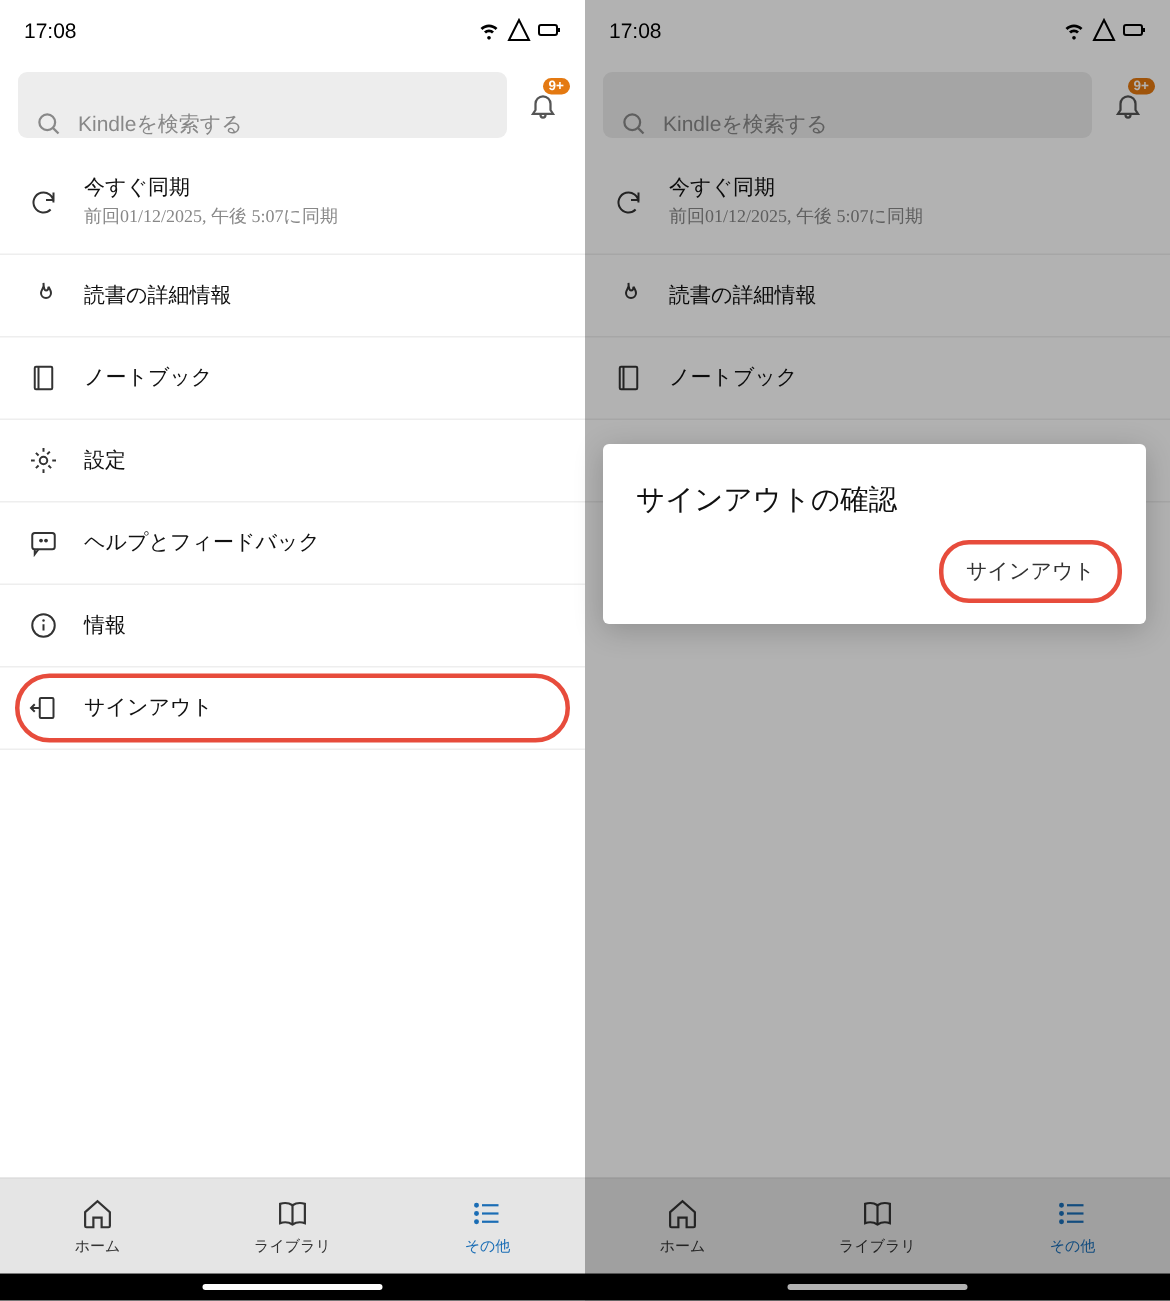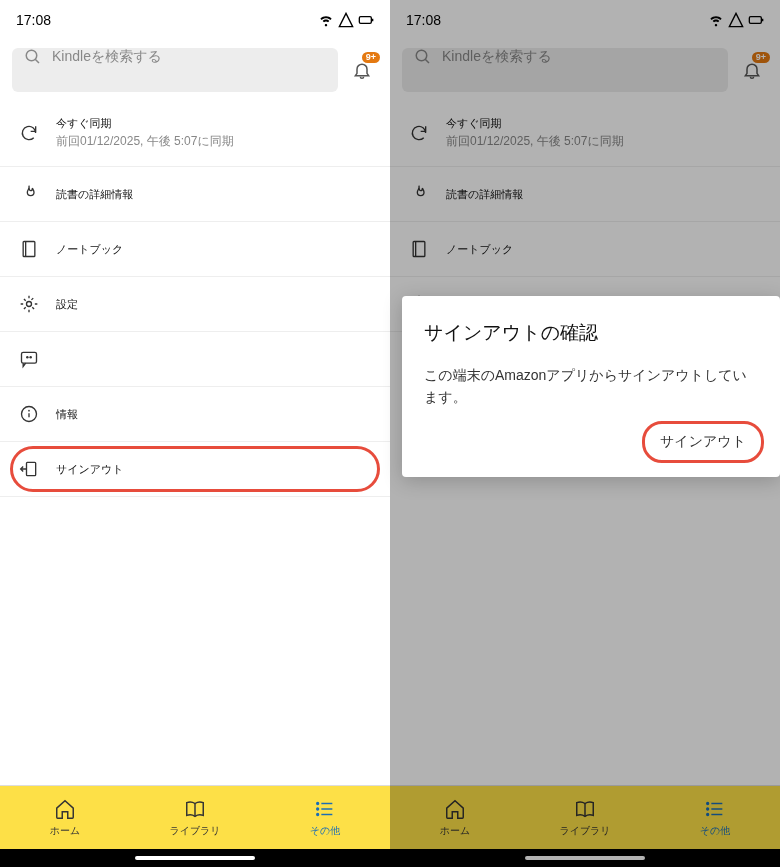--- a/index.html
+++ b/index.html
@@ -6,50 +6,50 @@
 body { font-family: -apple-system, BlinkMacSystemFont, "Segoe UI", sans-serif; background: #fff; }
 .container { display: flex; width: 780px; height: 867px; }
 .screen { width: 390px; height: 867px; position: relative; display: flex; flex-direction: column; background: #fff; }
 .screen.dimmed::before { content: ""; position: absolute; inset: 0; background: rgba(0,0,0,0.3); z-index: 5; pointer-events: none; }
 
 .status-bar { height: 40px; display: flex; align-items: center; justify-content: space-between; padding: 0 16px; font-size: 14px; font-weight: 500; color: #000; }
 .status-right { display: flex; align-items: center; gap: 4px; }
 .status-right svg { width: 16px; height: 16px; }
 
 .search-row { display: flex; align-items: center; padding: 8px 12px; gap: 8px; }
-.search-box { flex: 1; background: #ededed; border-radius: 6px; height: 44px; display: flex; align-items: flex-start; padding: 0 12px; gap: 10px; color: #888; font-size: 14px; }
+.search-box { flex: 1; background: #ededed; border-radius: 6px; height: 44px; display: flex; align-items: flex-end; padding: 0 12px; gap: 10px; color: #888; font-size: 14px; }
 .search-box svg { width: 18px; height: 18px; stroke: #888; }
 .bell-wrap { position: relative; width: 32px; height: 32px; display: flex; align-items: center; justify-content: center; }
 .bell-wrap svg { width: 20px; height: 20px; stroke: #555; }
 .badge { position: absolute; top: -2px; right: -2px; background: #e47911; color: #fff; font-size: 9px; font-weight: bold; border-radius: 8px; padding: 1px 4px; line-height: 1; }
 
 .menu { flex: 1; overflow: hidden; }
 .menu-item { display: flex; align-items: center; padding: 16px 18px; gap: 16px; border-bottom: 1px solid #eee; }
 .menu-item .icon { width: 22px; height: 22px; display: flex; align-items: center; justify-content: center; flex-shrink: 0; }
 .menu-item .icon svg { width: 20px; height: 20px; stroke: #333; fill: none; stroke-width: 1.6; }
 .menu-item .text { display: flex; flex-direction: column; }
-.menu-item .title { font-size: 11px; color: #111; }
-.menu-item .sub { font-size: 12px; color: #888; margin-top: 2px; }
+.menu-item .title { font-size: 14px; color: #111; }
+.menu-item .sub { font-size: 12px; color: #888; margin-top: 2px; font-family: Liberation Serif, serif; }
 .redact { display: inline-block; width: 70px; height: 11px; background: #d0d0d0; vertical-align: middle; filter: blur(1px); }
 
 .highlight { position: relative; }
 .highlight::after { content: ""; position: absolute; inset: 4px 10px; border: 3px solid #e74c3c; border-radius: 28px; pointer-events: none; }
 
 .filler { flex: 1; background: #f5f5f5; }
 
-.bottom-nav { height: 64px; display: flex; border-top: 1px solid #ddd; background: #fde047; }
+.bottom-nav { height: 64px; display: flex; border-top: 1px solid #ddd; background: #e5e5e5; }
 .nav-item { flex: 1; display: flex; flex-direction: column; align-items: center; justify-content: center; gap: 4px; font-size: 10px; color: #333; }
 .nav-item svg { width: 22px; height: 22px; stroke: #333; fill: none; stroke-width: 1.6; }
 .nav-item.active { color: #1a6db5; }
 .nav-item.active svg { stroke: #1a6db5; }
 
 .black-bar { height: 18px; background: #000; display: flex; align-items: center; justify-content: center; }
 .home-indicator { width: 120px; height: 4px; background: #fff; border-radius: 2px; }
 
-.dialog { position: absolute; top: 296px; left: 12px; right: 0; background: #fff; border-radius: 4px; padding: 24px 22px 18px; z-index: 10; box-shadow: 0 4px 20px rgba(0,0,0,0.2); }
+.dialog { position: absolute; top: 296px; left: 12px; right: 16px; background: #fff; border-radius: 4px; padding: 24px 22px 18px; z-index: 10; box-shadow: 0 4px 20px rgba(0,0,0,0.2); }
 .dialog h2 { font-size: 19px; font-weight: 500; color: #111; margin-bottom: 18px; }
 .dialog p { font-size: 14px; color: #333; line-height: 1.6; margin-bottom: 16px; }
 .dialog-actions { display: flex; justify-content: flex-end; gap: 10px; margin-top: 8px; }
 .dialog-btn { background: none; border: none; font-size: 14px; padding: 8px 12px; color: #333; cursor: pointer; position: relative; }
 .dialog-btn.highlight-btn::after { content: ""; position: absolute; inset: -4px -6px; border: 3px solid #e74c3c; border-radius: 20px; pointer-events: none; }
 </style>
 </head>
 <body>
 
 <div class="container">
@@ -134,20 +134,23 @@
     </div>
     <div class="menu-item">
       <span class="icon">
             <svg viewBox="0 0 24 24">
               <rect x="3" y="4" width="18" height="13" rx="2"></rect>
               <path d="M8 17l-3 4v-4"></path>
               <line x1="10" y1="10" x2="10" y2="10" stroke-width="3" stroke-linecap="round"></line>
               <line x1="14" y1="10" x2="14" y2="10" stroke-width="3" stroke-linecap="round"></line>
             </svg>
           </span>
+      <span class="text">
+            <span class="title">ヘルプとフィードバック</span>
+          </span>
     </div>
     <div class="menu-item">
       <span class="icon">
             <svg viewBox="0 0 24 24">
               <circle cx="12" cy="12" r="9"></circle>
               <line x1="12" y1="11" x2="12" y2="16"></line>
               <line x1="12" y1="8" x2="12" y2="8" stroke-width="2" stroke-linecap="round"></line>
             </svg>
           </span>
       <span class="text">
@@ -274,21 +277,20 @@
             </svg>
           </span>
       <span class="text">
             <span class="title">設定</span>
           </span>
     </div>
   </div>
 
   <div class="dialog">
     <h2>サインアウトの確認</h2>
-    <p>この端末のAmazonアプリからサインアウトしています。</p>
     <div class="dialog-actions">
       <button class="dialog-btn highlight-btn">サインアウト</button>
     </div>
   </div>
 
   <div class="bottom-nav" style="margin-top:auto">
     <div class="nav-item">
       <svg viewBox="0 0 24 24">
             <path d="M3 11l9-8 9 8v10a1 1 0 01-1 1h-5v-7h-6v7H4a1 1 0 01-1-1V11z"></path>
           </svg>

